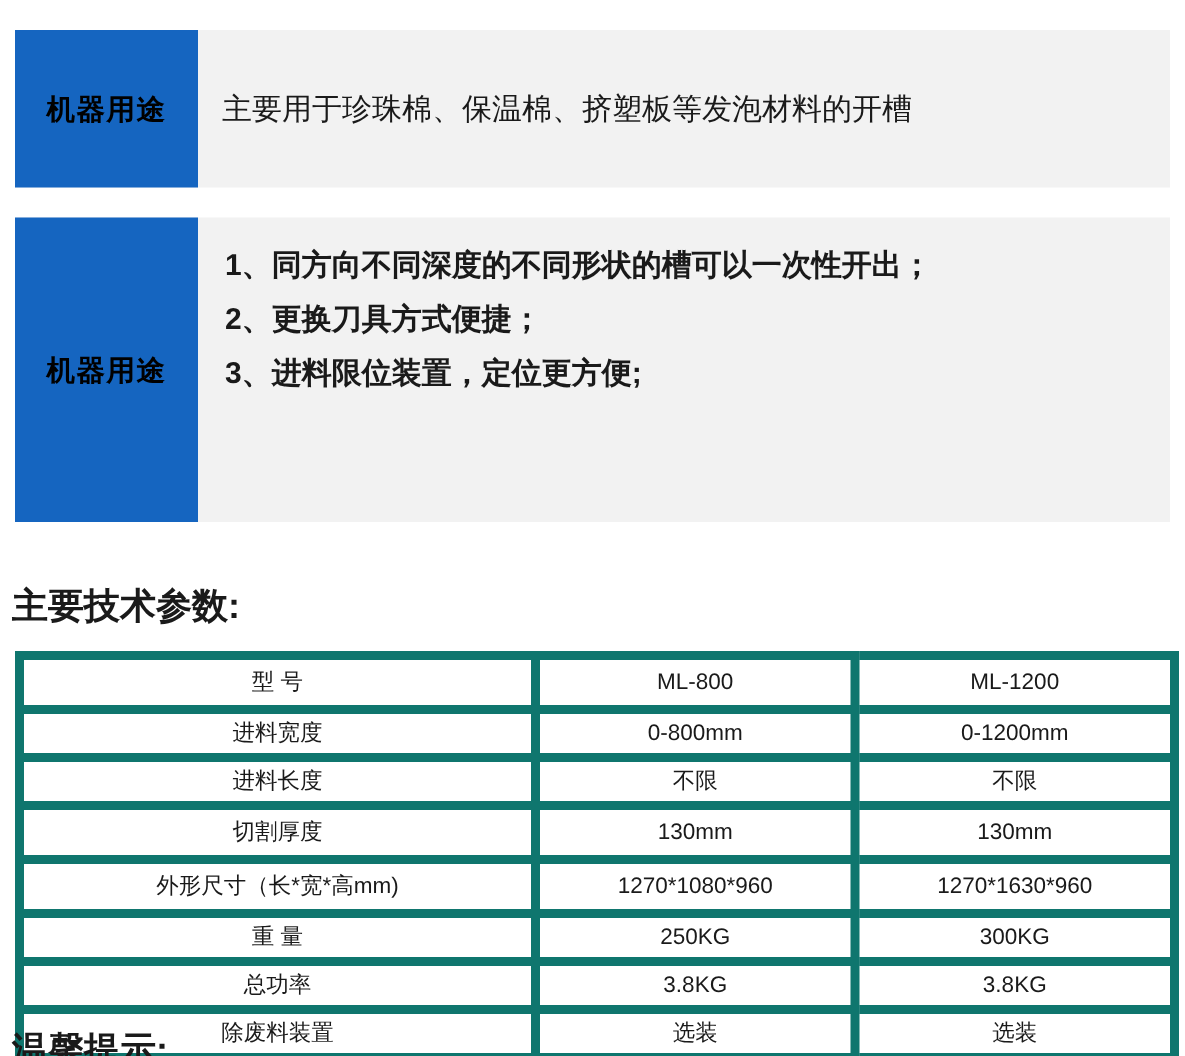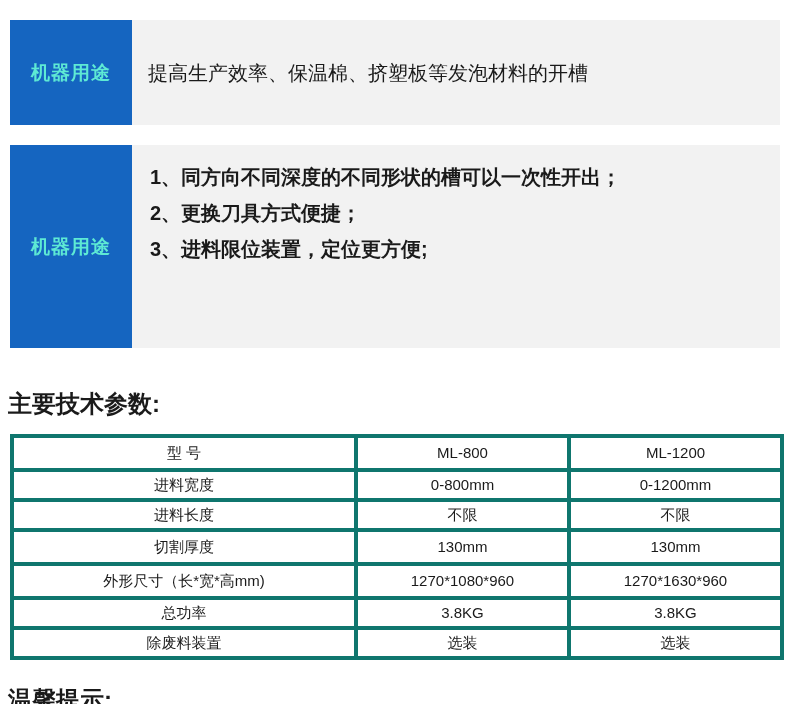--- a/index.html
+++ b/index.html
@@ -23,21 +23,21 @@
   
   .info-block {
     display: flex;
     align-items: stretch;
     background: #f2f2f2;
   }
   .info-block .label {
     width: 122px;
     flex: 0 0 122px;
     background: #1565c0;
-    color: #5eead4;
+    color: #000000;
     font-size: 19px;
     font-weight: bold;
     display: flex;
     align-items: center;
     justify-content: center;
     letter-spacing: 1px;
   }
   .info-block .body {
     flex: 1 1 auto;
     display: flex;
@@ -89,40 +89,40 @@
     position: absolute;
     left: 10px;
     top: 434px;
     width: 770px;
     border-collapse: collapse;
     table-layout: fixed;
     font-size: 15px;
     color: #1a1a1a;
   }
   .spec-table td {
-    border: 4px solid #0f766e;
+    border: 6px solid #0f766e;
     text-align: center;
     padding: 3px 19px;
     height: 20px;
     line-height: 20px;
     white-space: nowrap;
   }
   .spec-table col.c0 { width: 344px; }
   .spec-table col.c1 { width: 213px; }
   .spec-table col.c2 { width: 213px; }
   .spec-table tr.row-tall td { height: 24px; line-height: 24px; }
 </style>
 </head>
 <body>
 
 <div class="page">
 
   <div class="info-block" id="block-usage">
     <div class="label">机器用途</div>
-    <div class="body">提高生产效率、保温棉、挤塑板等发泡材料的开槽</div>
+    <div class="body">主要用于珍珠棉、保温棉、挤塑板等发泡材料的开槽</div>
   </div>
 
   <div class="info-block" id="block-features">
     <div class="label">机器用途</div>
     <div class="body">
       <div class="line">1、同方向不同深度的不同形状的槽可以一次性开出；</div>
       <div class="line">2、更换刀具方式便捷；</div>
       <div class="line">3、进料限位装置，定位更方便;</div>
     </div>
   </div>
@@ -155,20 +155,25 @@
         <td>切割厚度</td>
         <td>130mm</td>
         <td>130mm</td>
       </tr>
       <tr class="row-tall">
         <td>外形尺寸（长*宽*高mm)</td>
         <td>1270*1080*960</td>
         <td>1270*1630*960</td>
       </tr>
       <tr>
+        <td>重  量</td>
+        <td>250KG</td>
+        <td>300KG</td>
+      </tr>
+      <tr>
         <td>总功率</td>
         <td>3.8KG</td>
         <td>3.8KG</td>
       </tr>
       <tr>
         <td>除废料装置</td>
         <td>选装</td>
         <td>选装</td>
       </tr>
     </tbody>

